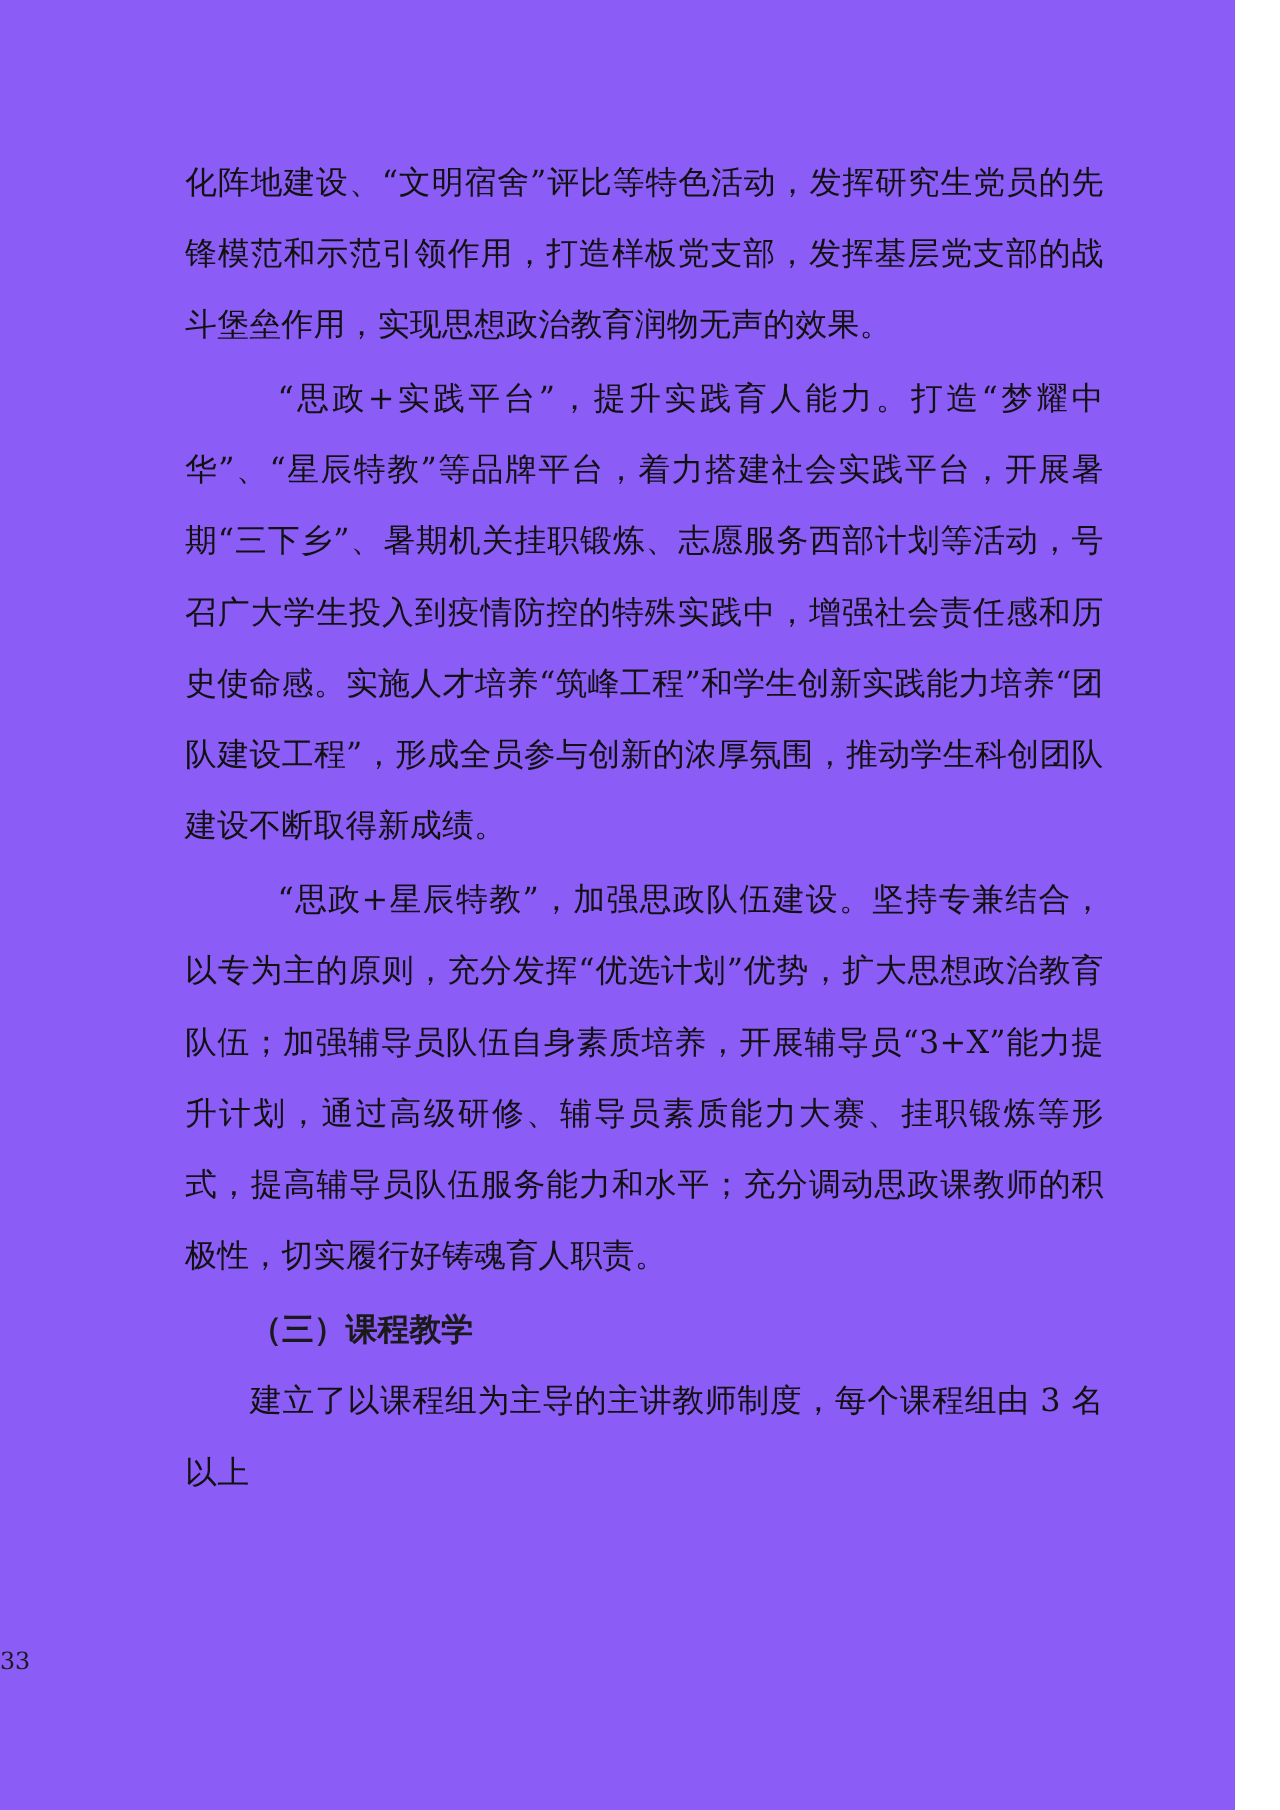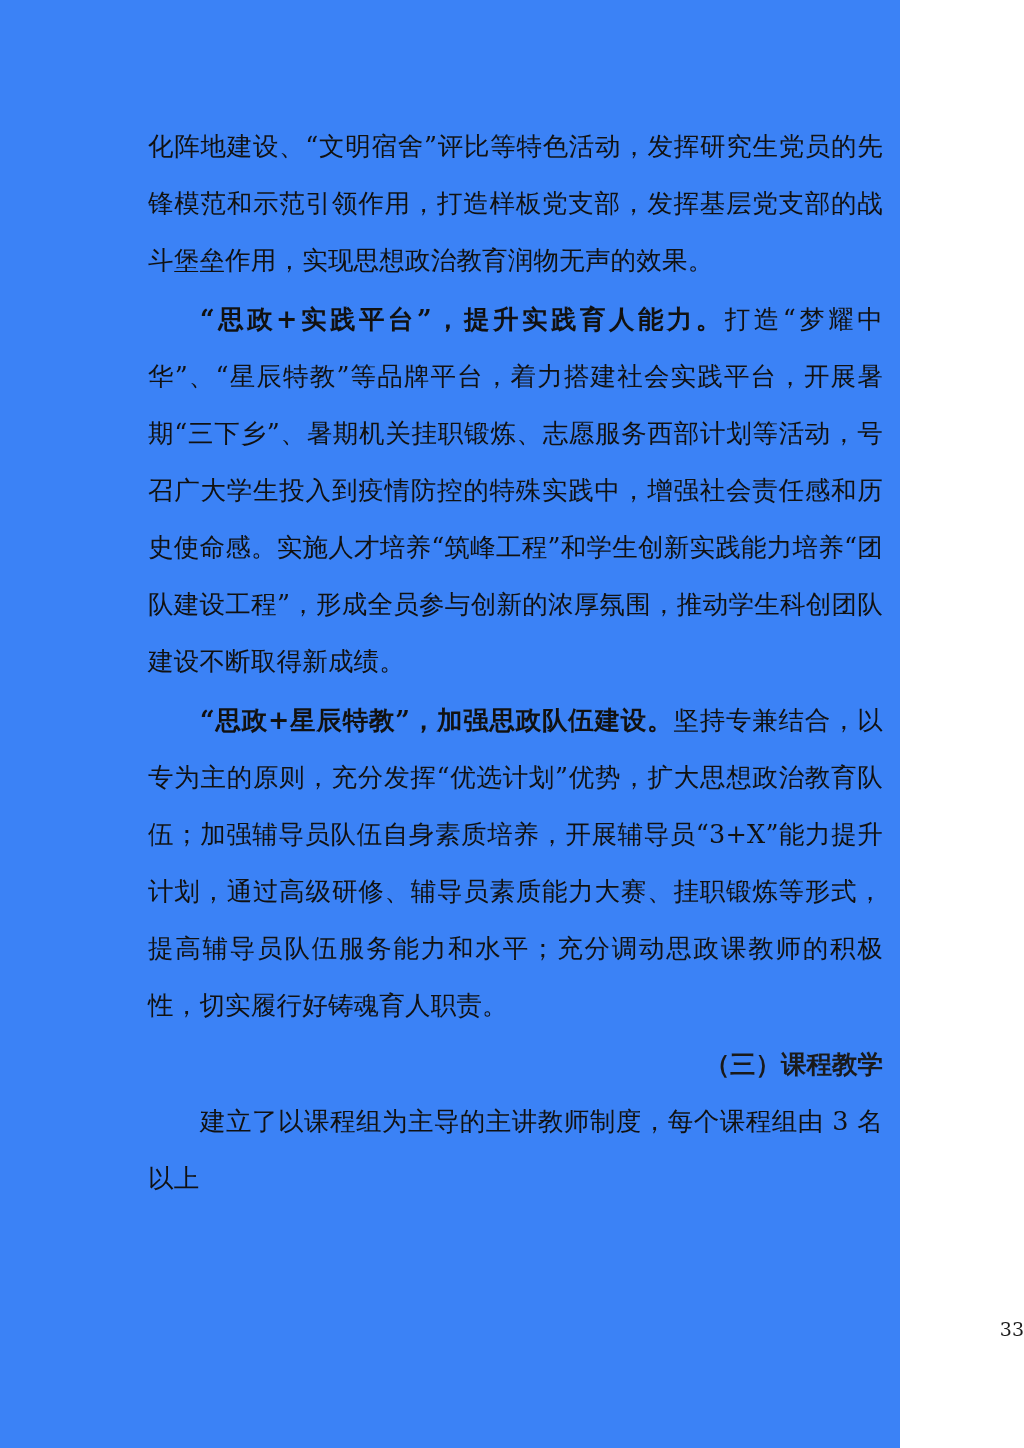--- a/index.html
+++ b/index.html
@@ -11,23 +11,23 @@
     width: 1024px;
     height: 1448px;
     font-family: "DejaVu Serif", "Liberation Serif", serif;
     color: #1a1a1a;
     position: relative;
     overflow: hidden;
   }
   .page {
     position: absolute;
     top: 0; left: 0;
-    width: 900px;
+    width: 988px;
     height: 1448px;
-    background: #3b82f6;
+    background: #8b5cf6;
   }
   .content {
     position: absolute;
     left: 148px;
     top: 118px;
     width: 735px;
   }
   p.para {
     margin: 0 0 2px 0;
     font-size: 25.5px;
@@ -35,36 +35,36 @@
     text-align: justify;
     text-justify: inter-ideograph;
     letter-spacing: 0.2px;
     font-family: "DejaVu Serif", "Liberation Serif", serif;
     color: #111111;
   }
   p.indent {
     text-indent: 52px;
   }
   .bold {
-    font-weight: bold;
+    font-weight: normal;
+    margin-left: 22px;
   }
   .heading {
     font-weight: bold;
     font-size: 25.5px;
     line-height: 57px;
     margin: 0;
     text-indent: 52px;
-    text-align: right;
   }
   .pagenum {
     position: absolute;
     top: 1318px;
     left: 0;
     width: 1024px;
-    text-align: right;
+    text-align: left;
     font-size: 19px;
     font-family: "DejaVu Serif", "Liberation Serif", serif;
     color: #1a1a1a;
   }
 </style>
 </head>
 <body>
 
 <div class="page">
   <div class="content">

